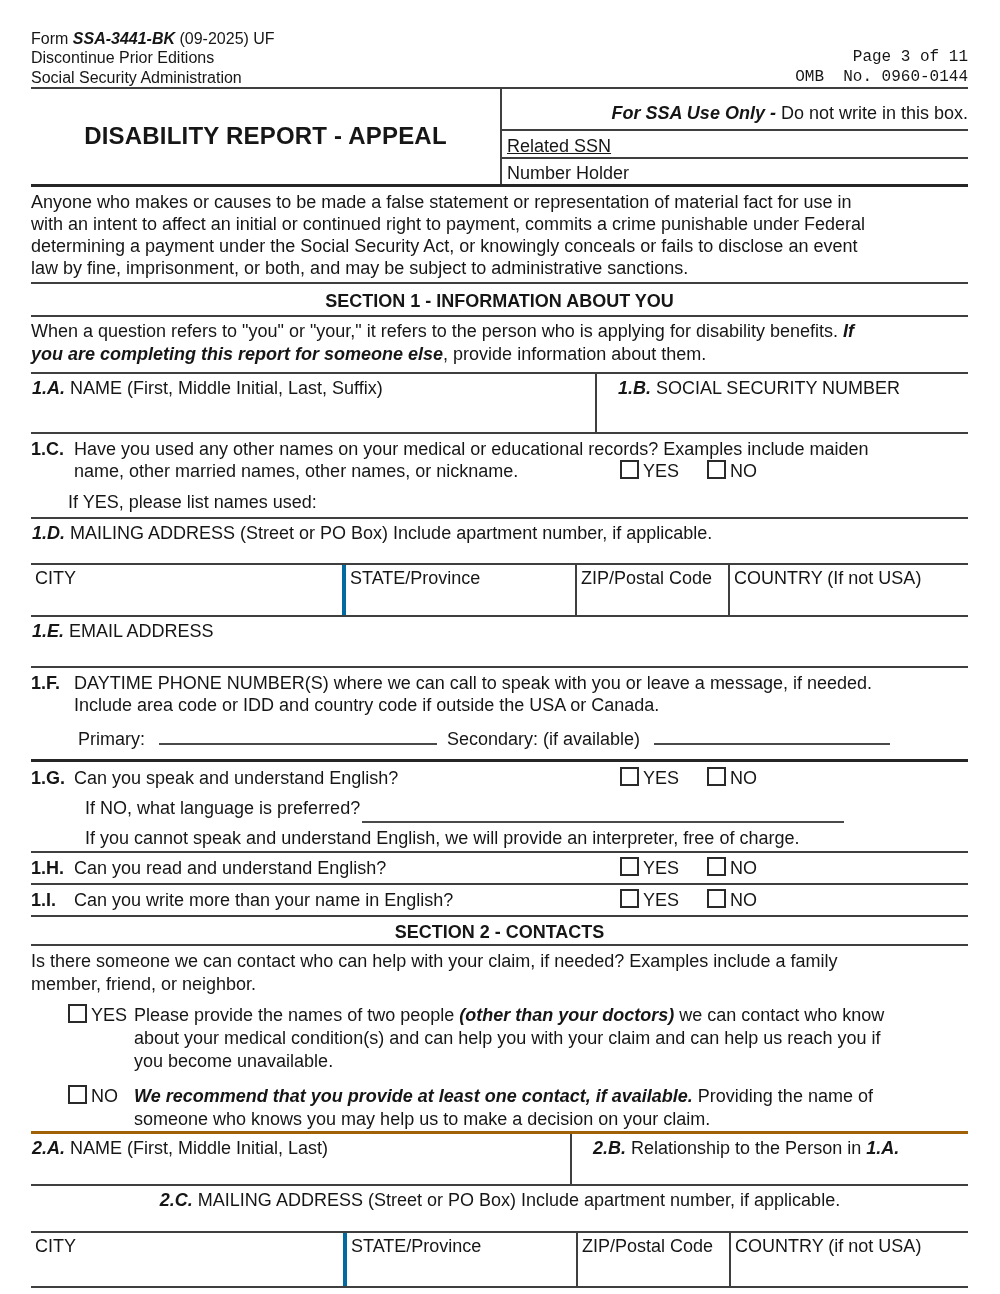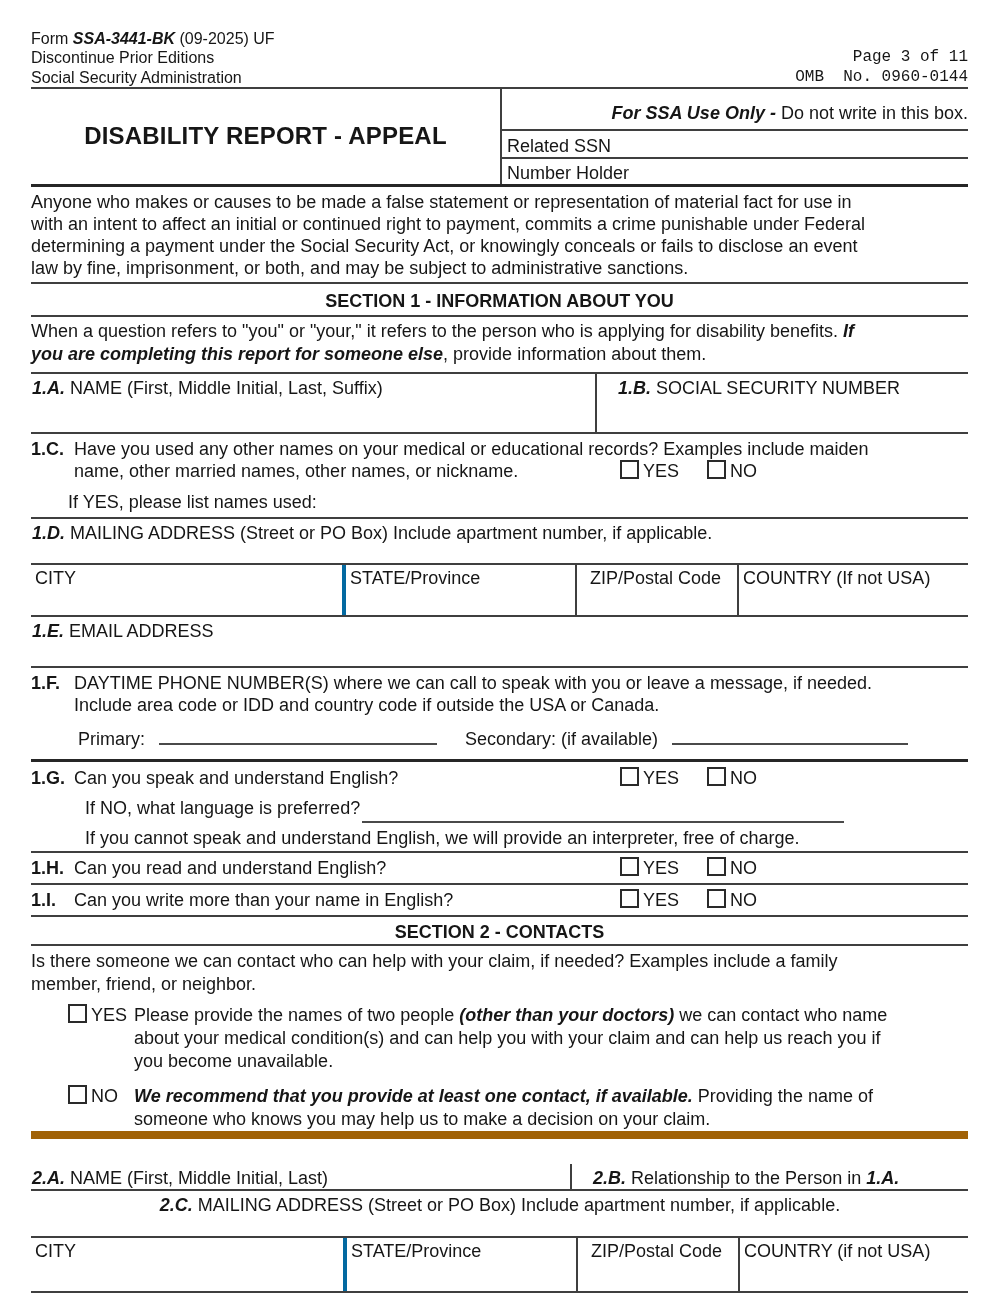--- a/index.html
+++ b/index.html
@@ -14,57 +14,57 @@
   .top-header{display:flex;justify-content:space-between;padding-top:29px;font-size:16px;line-height:19.3px;}
   .top-right{text-align:right;padding-top:19.3px;font-family:Liberation Mono, monospace;}
   .pre{white-space:pre;}
 
   
   .title-box{display:flex;border-top:2px solid #3f3f3f;height:95px;}
   .title-left{width:469px;border-right:2px solid #3f3f3f;display:flex;align-items:center;justify-content:center;}
   .form-title{font-size:24px;font-weight:bold;letter-spacing:.2px;}
   .title-right{flex:1;display:flex;flex-direction:column;}
   .ssa-r1{height:49px;display:flex;align-items:center;justify-content:flex-end;margin-top:8px;}
-  .ssa-r2{border-top:2px solid #3f3f3f;height:31px;padding:4px 0 0 5px;box-sizing:border-box;}
+  .ssa-r2{border-top:2px solid #3f3f3f;height:31px;padding:4px 0 0 5px;box-sizing:border-box;text-decoration:underline;}
   .ssa-r3{border-top:2px solid #3f3f3f;flex:1;padding:3px 0 0 5px;box-sizing:border-box;}
   b,.bold{font-weight:bold;font-style:italic;}
 
   .legal{padding:4px 0 3px 0;}
   .sec-hdr{text-align:center;font-weight:bold;padding:6px 0 3px 0;}
   .intro{padding:3px 0 6px 0;line-height:23px;}
 
   
   .row-ab{display:flex;height:58px;}
   .cell-a{width:566px;border-right:2px solid #3f3f3f;padding:3px 0 0 1px;box-sizing:border-box;}
   .cell-b{flex:1;padding:3px 0 0 21px;box-sizing:border-box;}
-  .row-ab2{display:flex;height:50px;border-top:8px solid #a16207;align-items:flex-end;}
+  .row-ab2{display:flex;height:50px;border-top:3px solid #a16207;}
   .cell-a2{width:541px;border-right:2px solid #3f3f3f;padding:3px 0 0 1px;box-sizing:border-box;}
 
   .block-1c{padding:4px 0 0 0;height:79px;box-sizing:content-box;}
   .qline{position:relative;}
   .qnum{display:inline-block;width:43px;font-weight:bold;}
   .hang{padding-left:43px;position:relative;}
   .ifyes{padding-left:37px;margin-top:9px;}
 
   .block-1d{height:46px;padding:3px 0 0 1px;box-sizing:border-box;}
   .block-1e{height:51px;padding:3px 0 0 1px;box-sizing:border-box;}
 
   .addr-row{display:flex;height:50px;}
   .addr-row .c1{width:315px;border-right:4px solid #0369a1;}
   .addr-row .c2{width:231px;border-right:2px solid #3f3f3f;}
-  .addr-row .c3{width:153px;border-right:2px solid #3f3f3f;margin-left:9px;}
+  .addr-row .c3{width:153px;border-right:2px solid #3f3f3f;}
   .addr-row .c4{flex:1;}
   .addr-row > div{padding:2px 0 0 4px;box-sizing:border-box;}
 
   .block-1f{padding:4px 0 9px 0;}
   .phone-line{padding-left:47px;margin-top:9px;}
   .uline{display:inline-block;border-bottom:2px solid #4a4a4a;height:18px;vertical-align:baseline;}
   .ul-primary{width:278px;margin-left:14px;}
   .ul-secondary{width:236px;margin-left:14px;}
-  .sec-label{margin-left:28px;}
+  .sec-label{margin-left:10px;}
 
   .block-1g{padding:5px 0 2px 0;}
   .g-sub{padding-left:54px;margin-top:5px;}
   .g-note{padding-left:54px;margin-top:8px;}
   .ul-lang{width:482px;margin-left:2px;position:relative;top:9px;}
 
   .row-q{position:relative;height:26px;padding-top:4px;box-sizing:content-box;}
 
   
   .cbg{position:absolute;left:589px;top:auto;white-space:nowrap;}
@@ -178,21 +178,21 @@
   <div class="sec-hdr b2" style="padding:4px 0 1px 0;">SECTION 2 - CONTACTS</div>
 
   <div class="s2-intro">
     <div>Is there someone we can contact who can help with your claim, if needed? Examples include a family</div>
     <div>member, friend, or neighbor.</div>
   </div>
 
   <div class="s2-item s2-yes">
     <div class="s2-cb-col"><span class="cb"></span><span>YES</span></div>
     <div class="s2-txt">
-      <div><span>Please provide the names of two people </span><b>(other than your doctors)</b><span> we can contact who name</span></div>
+      <div><span>Please provide the names of two people </span><b>(other than your doctors)</b><span> we can contact who know</span></div>
       <div>about your medical condition(s) and can help you with your claim and can help us reach you if</div>
       <div>you become unavailable.</div>
     </div>
   </div>
 
   <div class="s2-item s2-no">
     <div class="s2-cb-col"><span class="cb"></span><span>NO</span></div>
     <div class="s2-txt">
       <div><b>We recommend that you provide at least one contact, if available.</b><span> Providing the name of</span></div>
       <div>someone who knows you may help us to make a decision on your claim.</div>

